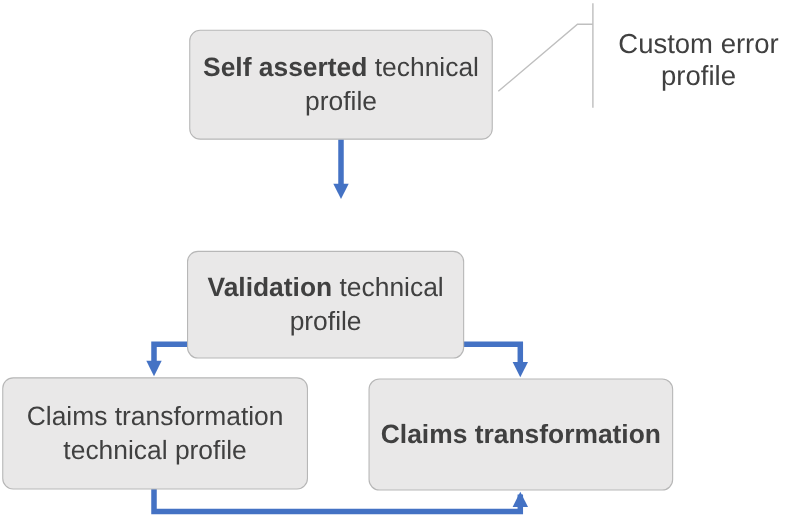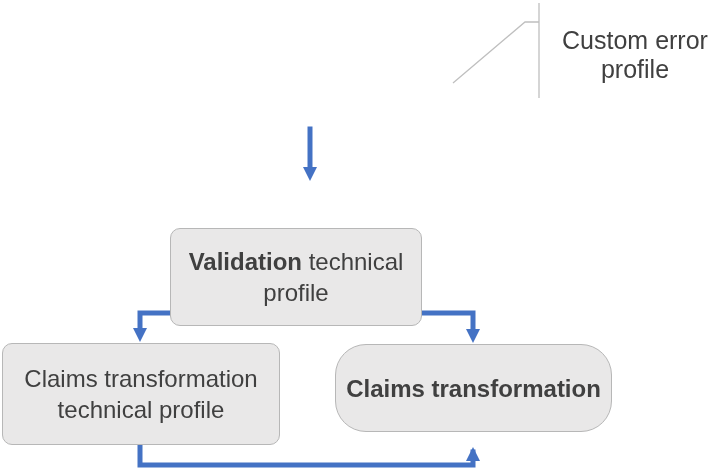--- a/index.html
+++ b/index.html
@@ -30,21 +30,21 @@
     justify-content:center;
     text-align:center;
     font-size:24px;
     line-height:31px;
     padding:0 8px;
   }
   .node .b{font-weight:bold;}
   #node-self-asserted{left:172px;top:27px;width:276px;height:100px;}
   #node-validation{left:170px;top:182px;width:252px;height:98px;margin-top:46px;}
   #node-claims-tp{left:2px;top:343px;width:278px;height:102px;}
-  #node-claims-ct{left:335px;top:344px;width:277px;height:88px;font-weight:bold;border-radius:31px;}
+  #node-claims-ct{left:335px;top:344px;width:277px;height:102px;font-weight:bold;}
   .callout-text{
     position:absolute;
     left:545px;top:26px;width:180px;
     text-align:center;
     font-size:25px;
     line-height:29px;
   }
   svg.overlay{
     position:absolute;left:0;top:0;width:727px;height:470px;
     pointer-events:none;
@@ -67,20 +67,23 @@
     <polygon class="head-blue" points="303,167 317,167 310,181"></polygon>
 
     <path class="edge-blue" d="M308 281 V313 M140 313 H473 M140 313 V328 M473 313 V328"></path>
     <polygon class="head-blue" points="133,328 147,328 140,342"></polygon>
     <polygon class="head-blue" points="466,329 480,329 473,343"></polygon>
 
     <path class="edge-blue" d="M140 446 V465 M140 465 H473 M473 465 V452"></path>
     <polygon class="head-blue" points="466,461 480,461 473,447"></polygon>
   </svg>
 
+  <div class="node" id="node-self-asserted">
+    <div><span class="b">Self asserted</span><span> technical profile</span></div>
+  </div>
 
   <div class="node" id="node-validation">
     <div><span class="b">Validation</span><span> technical profile</span></div>
   </div>
 
   <div class="node" id="node-claims-tp">
     <div><span class="b"></span><span>Claims transformation technical profile</span></div>
   </div>
 
   <div class="node" id="node-claims-ct">

